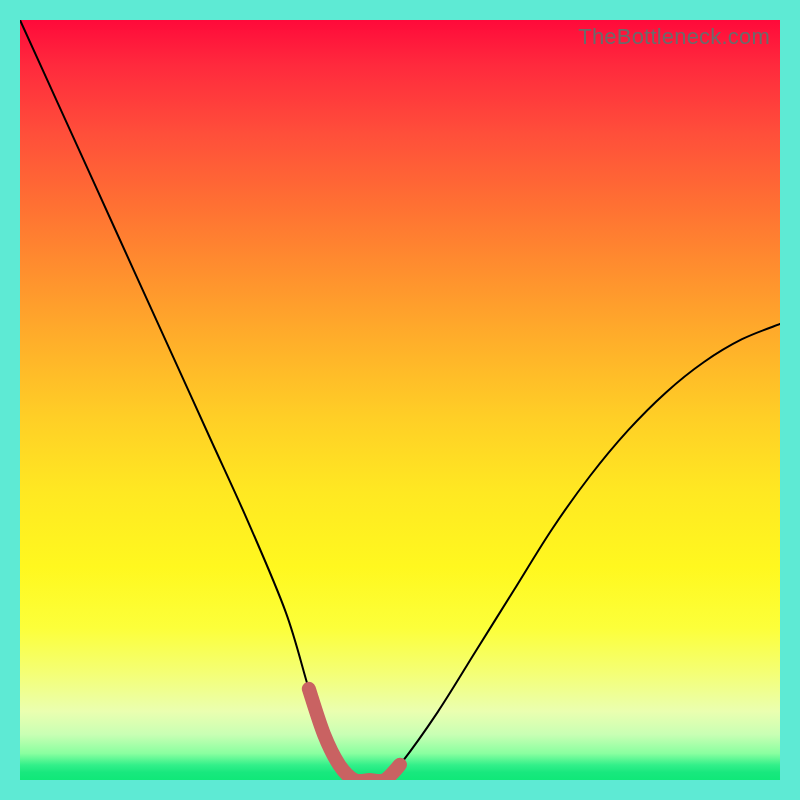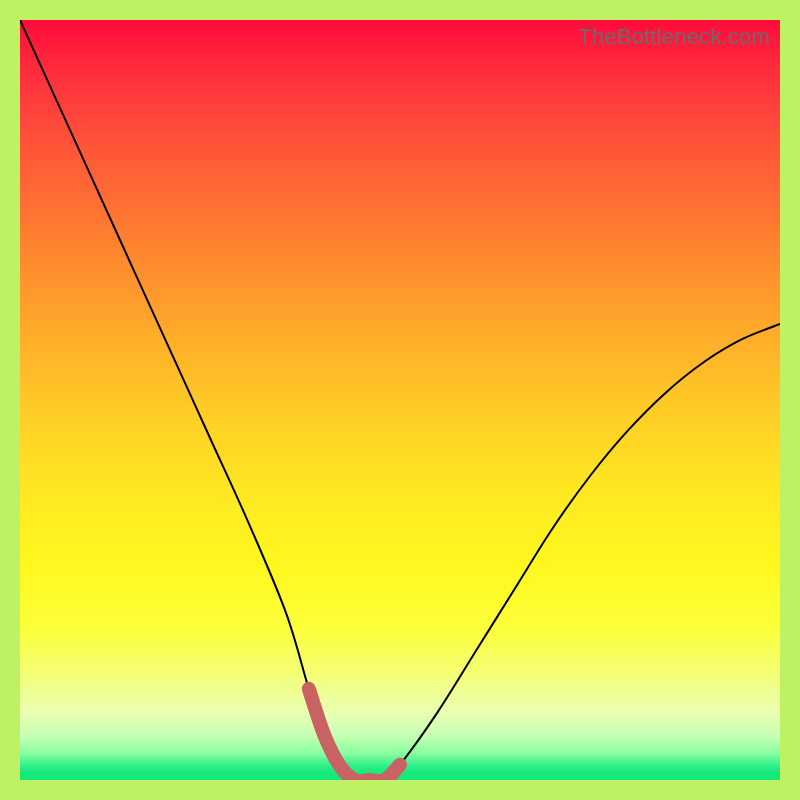--- a/index.html
+++ b/index.html
@@ -10,21 +10,21 @@
     background: #000;
     overflow: hidden;
     font-family: Arial, Helvetica, sans-serif;
   }
   .frame {
     position: absolute;
     left: 0;
     top: 0;
     width: 800px;
     height: 800px;
-    background: #bef264;
+    background: #5eead4;
   }
   .plot {
     position: absolute;
     left: 20px;
     top: 20px;
     width: 760px;
     height: 760px;
     overflow: hidden;
   }
   .gradient {

